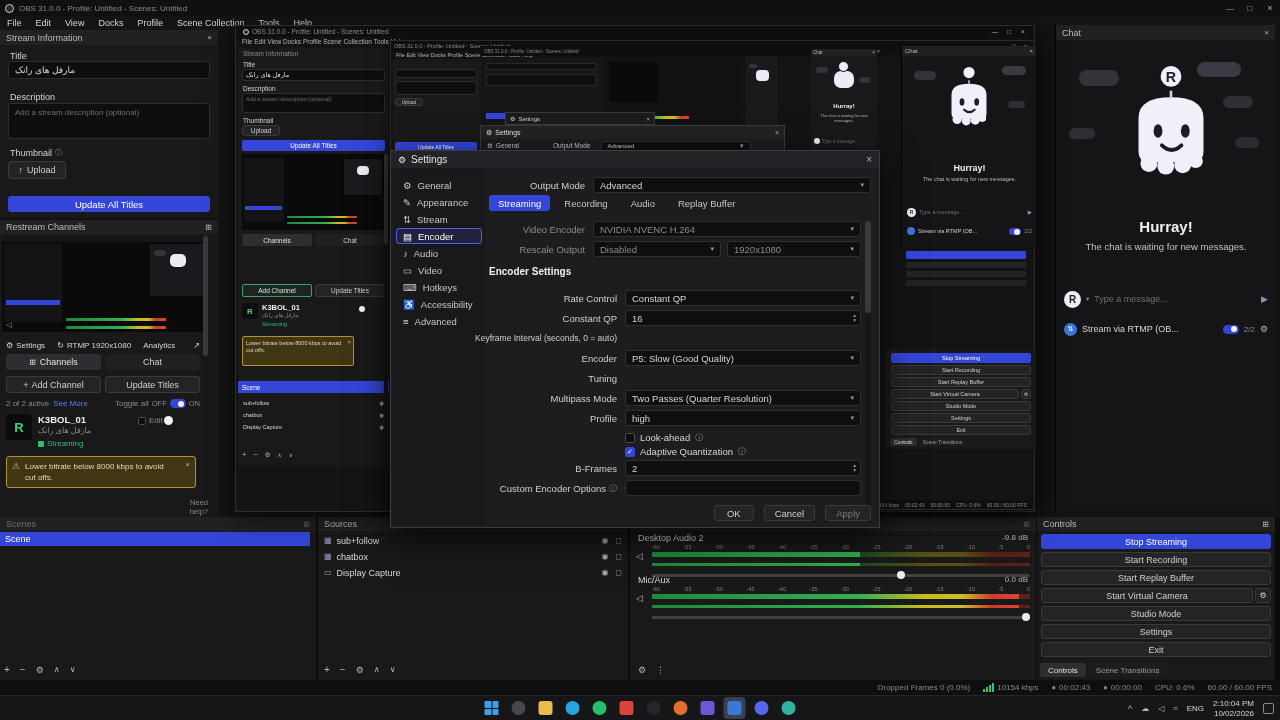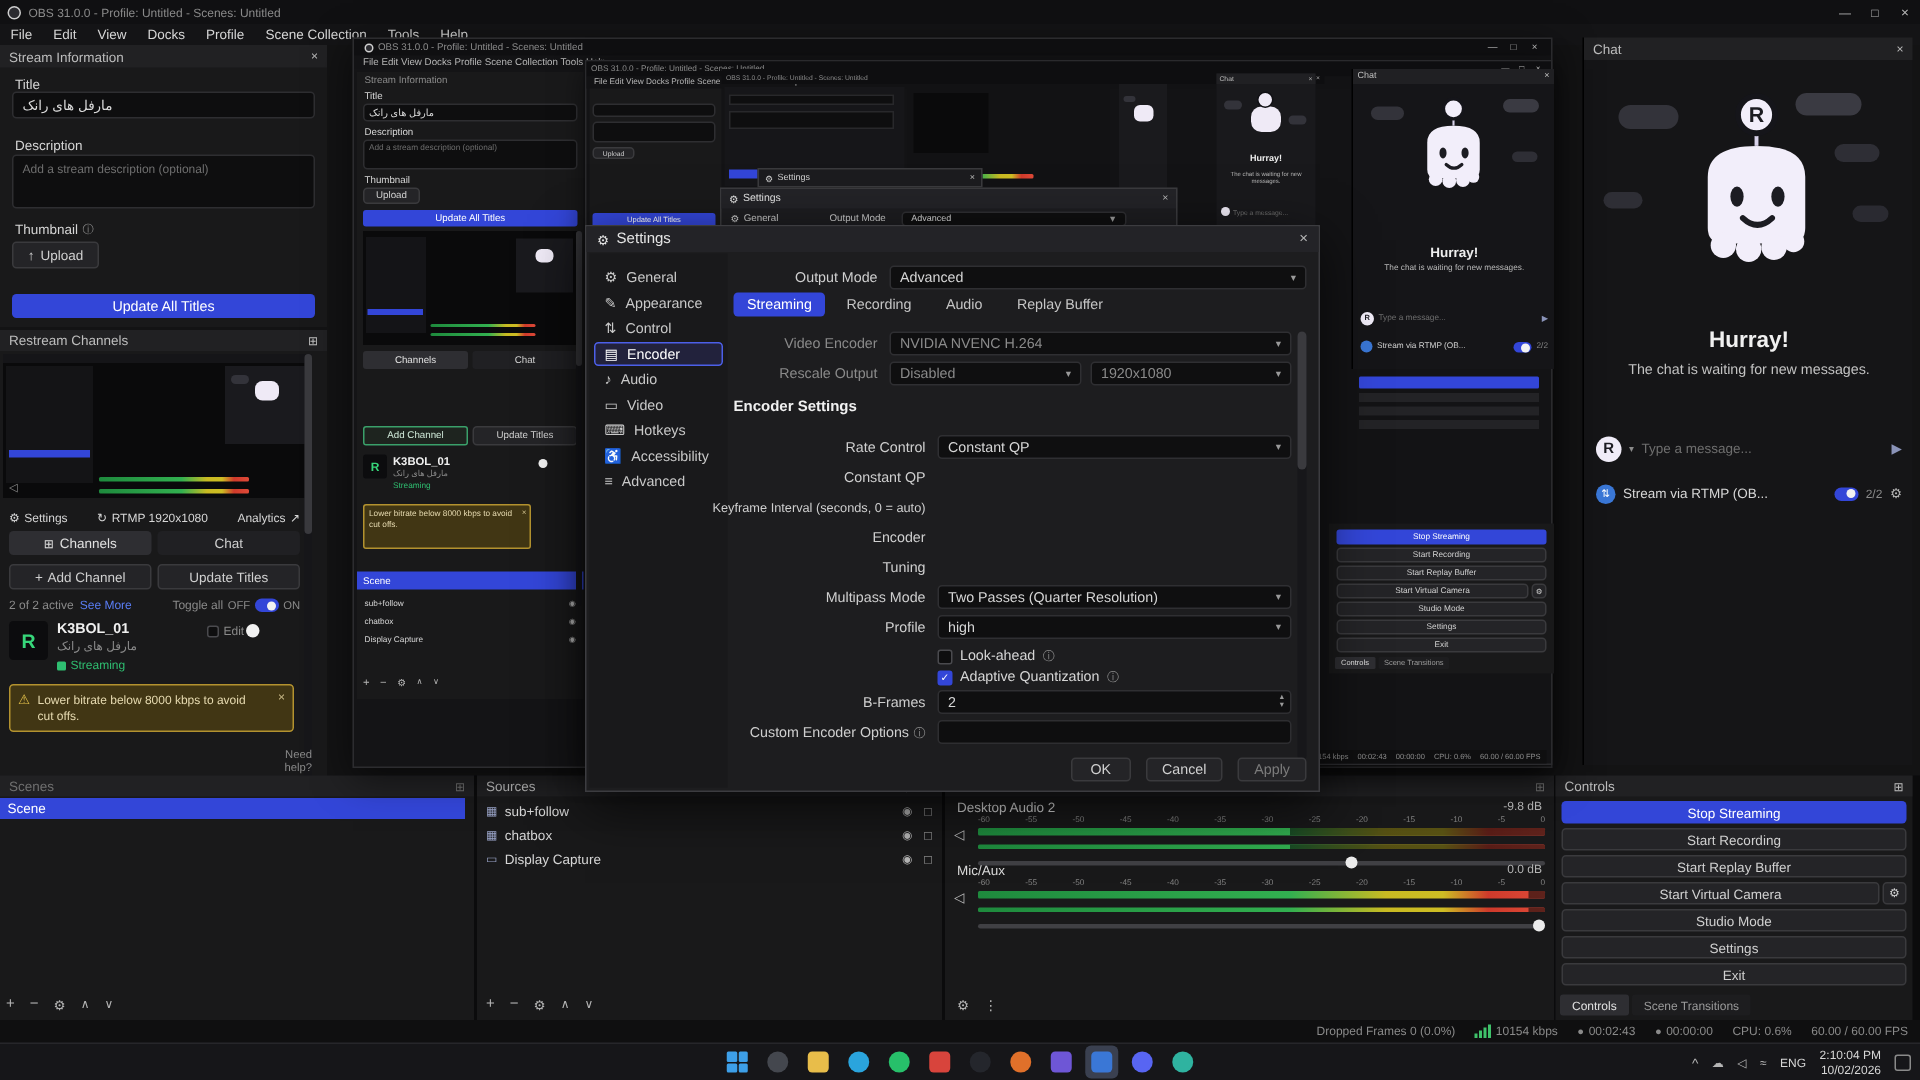--- a/index.html
+++ b/index.html
@@ -119,21 +119,21 @@
 
     <div class="ab f fb" style="left:6px;top:118px;width:194px;height:14px">
       <span class="f t8 ctxt" style="gap:3px">
         <span class="t8">⚙</span>
         <span>Settings</span>
       </span>
       <span class="f t8 ctxt" style="gap:3px">
         <span class="t8">↻</span>
         <span>RTMP  1920x1080</span>
       </span>
-      <span class="f t8 ctxt" style="gap:3px">
+      <span class="f t8 ctxt" style="gap:18px">
         <span>Analytics</span>
         <span class="t8">↗</span>
       </span>
     </div>
 
     <div class="ab f" style="left:6px;top:134px;width:194px;height:16px;gap:4px">
       <span class="f fc t9" style="flex:1;height:16px;background:#2e2e32;border-radius:3px;gap:4px;color:#e0e0e0">
         <span class="t8">⊞</span>
         <span>Channels</span>
       </span>
@@ -670,21 +670,21 @@
       <div class="navi" style="top:8px">
           <span>⚙</span>
           <span>General</span>
         </div>
       <div class="navi" style="top:25px">
           <span>✎</span>
           <span>Appearance</span>
         </div>
       <div class="navi" style="top:42px">
           <span>⇅</span>
-          <span>Control</span>
+          <span>Stream</span>
         </div>
       <div class="navi on" style="top:59px">
           <span>▤</span>
           <span>Encoder</span>
         </div>
       <div class="navi" style="top:76px">
           <span>♪</span>
           <span>Audio</span>
         </div>
       <div class="navi" style="top:93px">
@@ -715,22 +715,30 @@
     </div>
     <span class="lbl dis" style="right:294px;top:73px">Video Encoder</span>
     <div class="dd dis ab" style="left:202px;top:70px;width:268px;height:16px">NVIDIA NVENC H.264</div>
     <span class="lbl dis" style="right:294px;top:93px">Rescale Output</span>
     <div class="dd dis ab" style="left:202px;top:90px;width:128px;height:16px">Disabled</div>
     <div class="dd dis ab" style="left:336px;top:90px;width:134px;height:16px">1920x1080</div>
     <div class="ab t10 cwht" style="left:98px;top:115px;font-weight:bold">Encoder Settings</div>
     <span class="lbl" style="right:262px;top:142px">Rate Control</span>
     <div class="dd ab" style="left:234px;top:139px;width:236px;height:16px">Constant QP</div>
     <span class="lbl" style="right:262px;top:162px">Constant QP</span>
+    <div class="spin ab" style="left:234px;top:159px;width:236px;height:16px">
+      <span>16</span>
+      <span class="sparr">
+          <span>▴</span>
+          <span>▾</span>
+        </span>
+    </div>
     <span class="lbl" style="right:262px;top:182px;font-size:8.5px">Keyframe Interval (seconds, 0 = auto)</span>
     <span class="lbl" style="right:262px;top:202px">Encoder</span>
+    <div class="dd ab" style="left:234px;top:199px;width:236px;height:16px">P5: Slow (Good Quality)</div>
     <span class="lbl" style="right:262px;top:222px">Tuning</span>
     <span class="lbl" style="right:262px;top:242px">Multipass Mode</span>
     <div class="dd ab" style="left:234px;top:239px;width:236px;height:16px">Two Passes (Quarter Resolution)</div>
     <span class="lbl" style="right:262px;top:262px">Profile</span>
     <div class="dd ab" style="left:234px;top:259px;width:236px;height:16px">high</div>
     <div class="ab f" style="left:234px;top:281px;gap:5px">
       <span class="cb"></span>
       <span class="t95 ctxt">Look-ahead</span>
       <span class="t8 cdim">ⓘ</span>
     </div>

